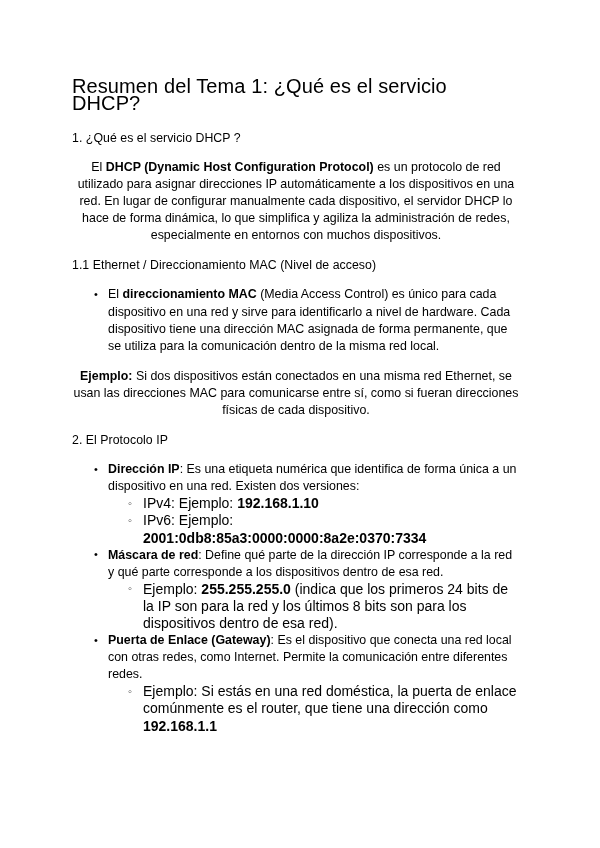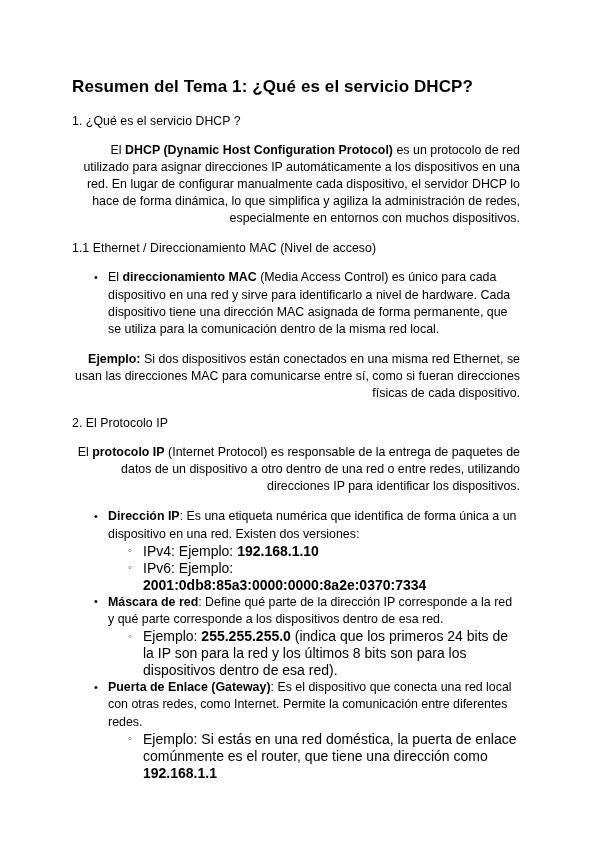--- a/index.html
+++ b/index.html
@@ -16,38 +16,38 @@
   }
   .page {
     position: relative;
     width: 600px;
     height: 848px;
     background: #ffffff;
     box-sizing: border-box;
     padding: 78px 80px 0 72px;
   }
   .doc-title {
-    font-size: 17px;
-    font-weight: bold;
+    font-size: 20px;
+    font-weight: normal;
     line-height: 17px;
     margin: 0 0 18px 0;
     letter-spacing: 0.1px;
   }
   .section-heading {
     font-size: 12.3px;
     font-weight: normal;
     line-height: 16px;
     margin: 0 0 13px 0;
     letter-spacing: 0.05px;
   }
   .para {
     font-size: 12.4px;
     line-height: 17.1px;
     margin: 0 0 13px 0;
-    text-align: right;
+    text-align: center;
     letter-spacing: 0.01px;
   }
   .para b, .para strong { font-weight: bold; }
   ul.lvl1 {
     list-style: none;
     margin: 0 0 13px 0;
     padding: 0;
   }
   ul.lvl1 > li {
     position: relative;
@@ -100,21 +100,20 @@
   <h2 class="section-heading">1.1 Ethernet / Direccionamiento MAC (Nivel de acceso)</h2>
 
   <ul class="lvl1">
     <li><span>El </span><b>direccionamiento MAC</b><span> (Media Access Control) es único para cada dispositivo en una red y sirve para identificarlo a nivel de hardware. Cada dispositivo tiene una dirección MAC asignada de forma permanente, que se utiliza para la comunicación dentro de la misma red local.</span></li>
   </ul>
 
   <p class="para"><b>Ejemplo:</b><span> Si dos dispositivos están conectados en una misma red Ethernet, se usan las direcciones MAC para comunicarse entre sí, como si fueran direcciones físicas de cada dispositivo.</span></p>
 
   <h2 class="section-heading">2. El Protocolo IP</h2>
 
-  <p class="para"><span>El </span><b>protocolo IP</b><span> (Internet Protocol) es responsable de la entrega de paquetes de datos de un dispositivo a otro dentro de una red o entre redes, utilizando direcciones IP para identificar los dispositivos.</span></p>
 
   <ul class="lvl1">
     <li>
       <b>Dirección IP</b><span>: Es una etiqueta numérica que identifica de forma única a un dispositivo en una red. Existen dos versiones:</span>
       <ul class="lvl2">
         <li><span>IPv4: Ejemplo: </span><b>192.168.1.10</b><span></span></li>
         <li><span>IPv6: Ejemplo: </span><b>2001:0db8:85a3:0000:0000:8a2e:0370:7334</b><span></span></li>
       </ul>
     </li>
     <li>

